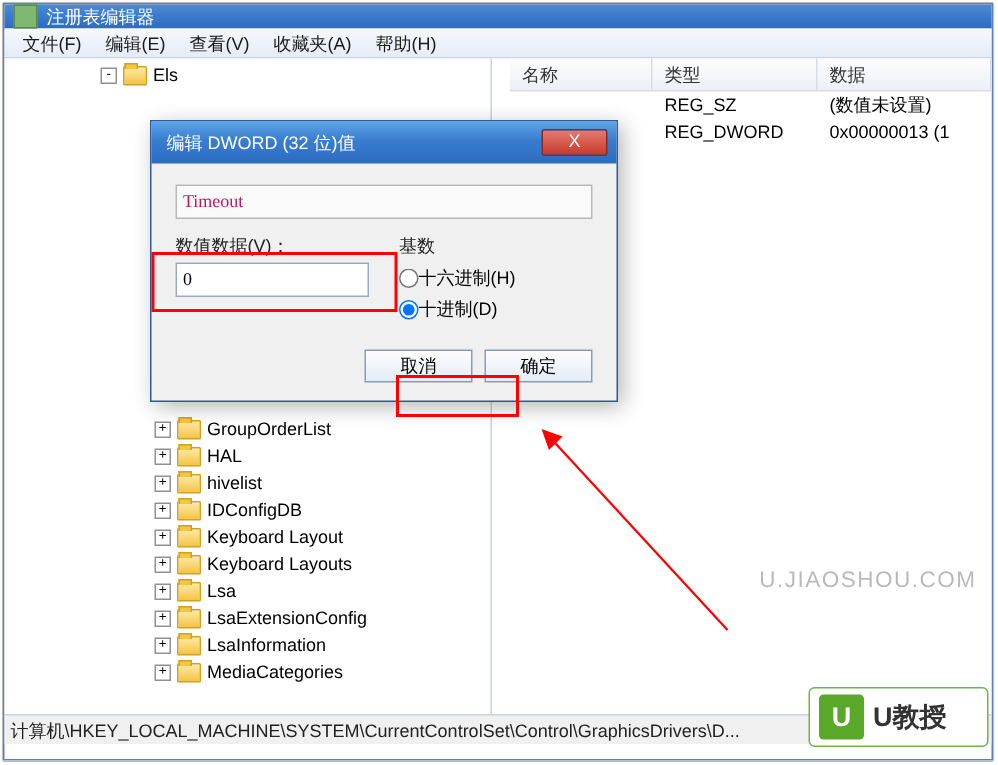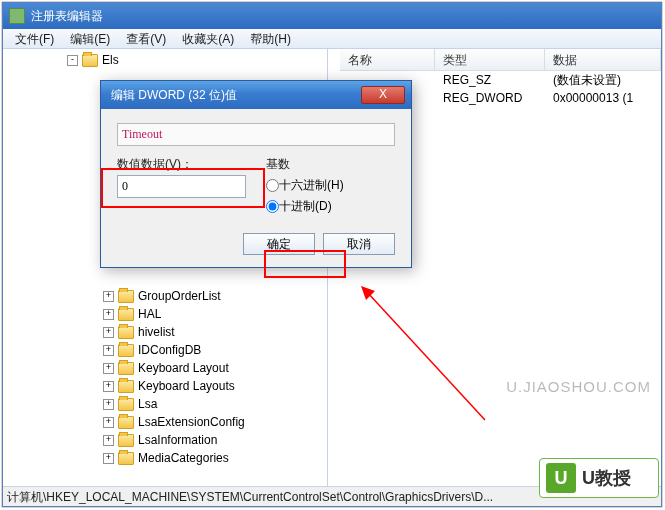--- a/index.html
+++ b/index.html
@@ -1,19 +1,19 @@
 <!DOCTYPE html>
 <html><head>
 <meta charset="utf-8">
 <style>
 * { box-sizing: border-box; margin: 0; padding: 0; font-family: "Microsoft YaHei", Tahoma, sans-serif; font-size: 12px; }
 body { width: 665px; height: 510px; background: #fff; position: relative; overflow: hidden; }
 
 .window { position: absolute; top: 2px; left: 2px; width: 660px; height: 505px; border: 1px solid #5a7fbe; box-shadow: 0 0 1px #000; }
-.titlebar { height: 26px; background: linear-gradient(#4a8ad4,#2c6bc0); display: flex; align-items: center; padding: 0 6px; color: #fff; }
+.titlebar { height: 16px; background: linear-gradient(#4a8ad4,#2c6bc0); display: flex; align-items: center; padding: 0 6px; color: #fff; }
 .titlebar .icon { width: 16px; height: 16px; background: #7fb96f; border: 1px solid #5a8a4a; margin-right: 6px; }
 .menubar { height: 20px; background: linear-gradient(#f6f9fd,#e4ecf7); border-bottom: 1px solid #c6d3e4; display: flex; padding: 0 4px; }
 .menubar span { padding: 2px 8px; color: #1a1a1a; cursor: default; }
 .content { display: flex; height: calc(100% - 66px); background: #fff; }
 .tree { width: 325px; border-right: 1px solid #c6d3e4; padding: 2px 0 0 2px; overflow: hidden; position: relative; }
 .tree-inner { position: relative; }
 .node { display: flex; align-items: center; height: 18px; white-space: nowrap; }
 .node .tw { width: 11px; height: 11px; border: 1px solid #919191; background: #fff; text-align: center; line-height: 7px; font-size: 9px; color: #000; margin-right: 4px; cursor: pointer; }
 .folder { width: 16px; height: 13px; background: linear-gradient(#fde9a8,#f4c546); border: 1px solid #d4a020; border-radius: 1px; margin-right: 4px; position: relative; }
 .folder::before { content: ""; position: absolute; top: -3px; left: 0; width: 7px; height: 3px; background: #f4c546; border: 1px solid #d4a020; border-bottom: none; }
@@ -171,22 +171,22 @@
             <span>十六进制(H)</span>
           </label>
           <label class="radio-row">
             <input type="radio" name="base" checked="" style="">
             <span>十进制(D)</span>
           </label>
         </div>
       </div>
     </div>
     <div class="btns">
+      <button class="btn">取消</button>
       <button class="btn">确定</button>
-      <button class="btn">取消</button>
     </div>
   </div>
 </div>
 
 <div class="red-box" style="top:250px;left:264px;width:82px;height:28px"></div>
 <div class="red-box" style="top:168px;left:101px;width:164px;height:40px"></div>
 
 <svg class="arrow" style="top:280px;left:355px" width="140" height="150">
   <line x1="130" y1="140" x2="12" y2="12" stroke="#f00" stroke-width="1.5"></line>
   <polygon points="6,6 20,11 11,20" fill="#f00"></polygon>

